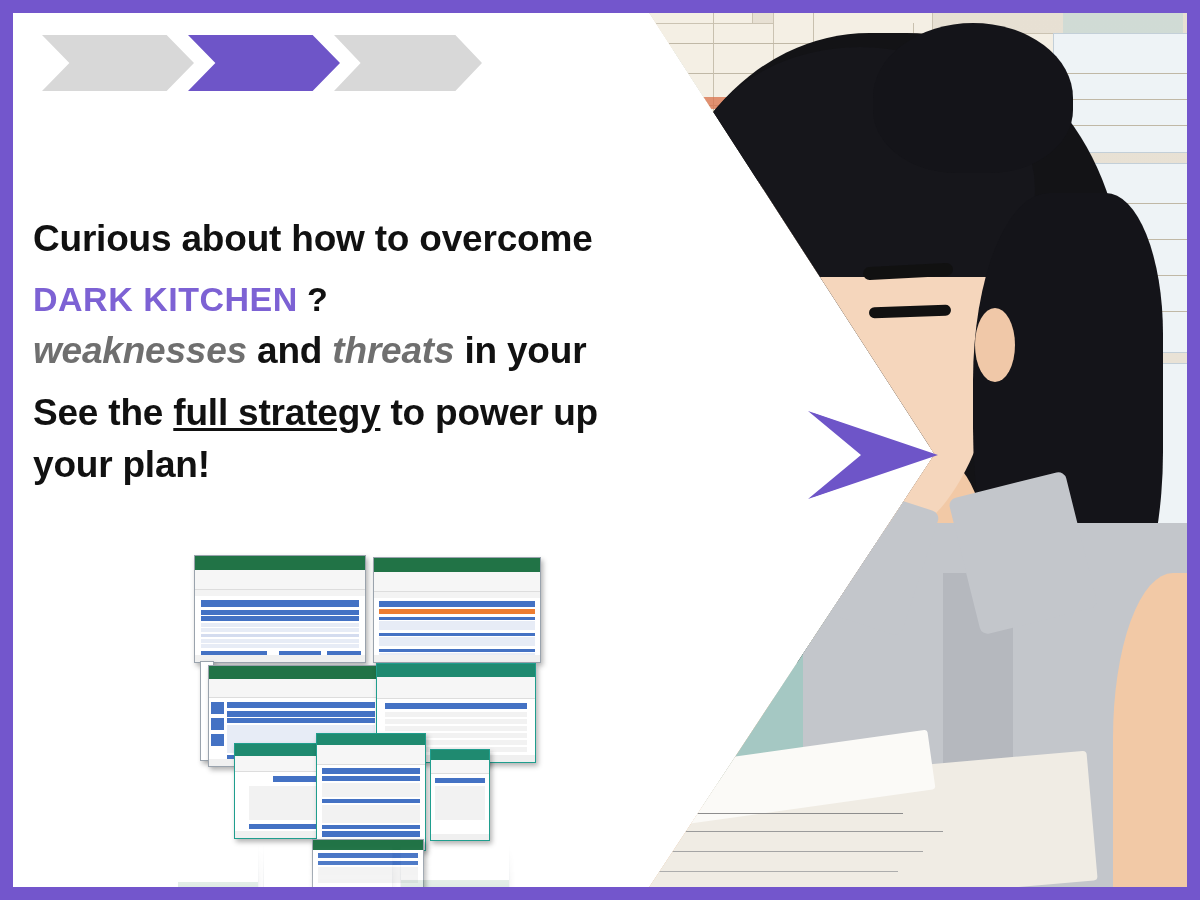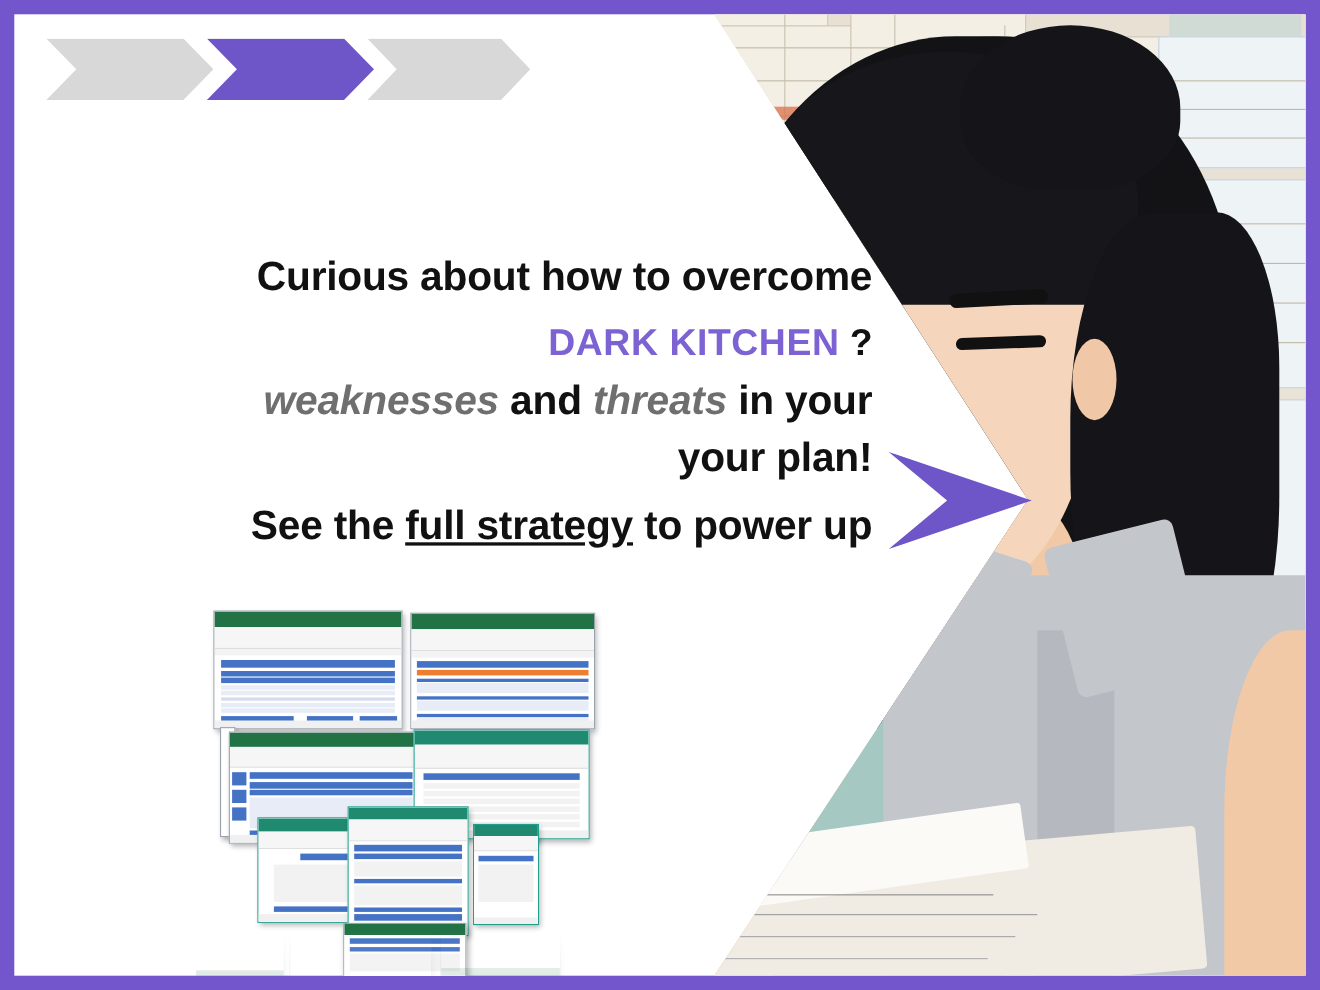--- a/index.html
+++ b/index.html
@@ -86,23 +86,23 @@
     position:absolute;
     top:0; height:56px;
     clip-path: polygon(0 0, 82% 0, 100% 50%, 82% 100%, 0 100%, 18% 50%);
   }
   .chev.gray { background:#d8d8d8; }
   .chev.purple { background:#6e55c8; }
 
   
   #copy {
     position:absolute;
-    left:20px; top:213px;
+    left:20px; top:200px;
     width:760px;
-    text-align:right;
+    text-align:left;
     color:#111;
   }
   .ln {
     font-weight:bold;
     font-size:37px;
     line-height:52px;
     letter-spacing:-0.2px;
     white-space:nowrap;
   }
   .ln.l3 { margin-top:8px; font-size:34px; }
@@ -254,25 +254,25 @@
       <div class="ln l1">
         <span>Curious about how to overcome</span>
       </div>
       <div class="ln l3">
         <span class="pill">DARK KITCHEN</span>
         <span class="q">?</span>
       </div>
       <div class="ln l2">
         <span class="it-gray">weaknesses</span><span> and </span><span class="it-gray">threats</span><span> in your</span>
       </div>
+      <div class="ln l4">
+        <span>See the </span><span class="ul">full strategy</span><span> to power up</span>
+      </div>
       <div class="ln l5">
         <span>your plan!</span>
-      </div>
-      <div class="ln l4">
-        <span>See the </span><span class="ul">full strategy</span><span> to power up</span>
       </div>
     </div>
 
     <div id="collage">
 
       <div class="ss" style="left:16px;top:12px;width:172px;height:108px;">
         <div class="tb" style="height:14px;"></div>
         <div class="ribbon" style="top:14px;height:20px;"></div>
         <div class="tb2" style="top:34px;height:6px;"></div>
         <div class="grid" style="top:40px;">

